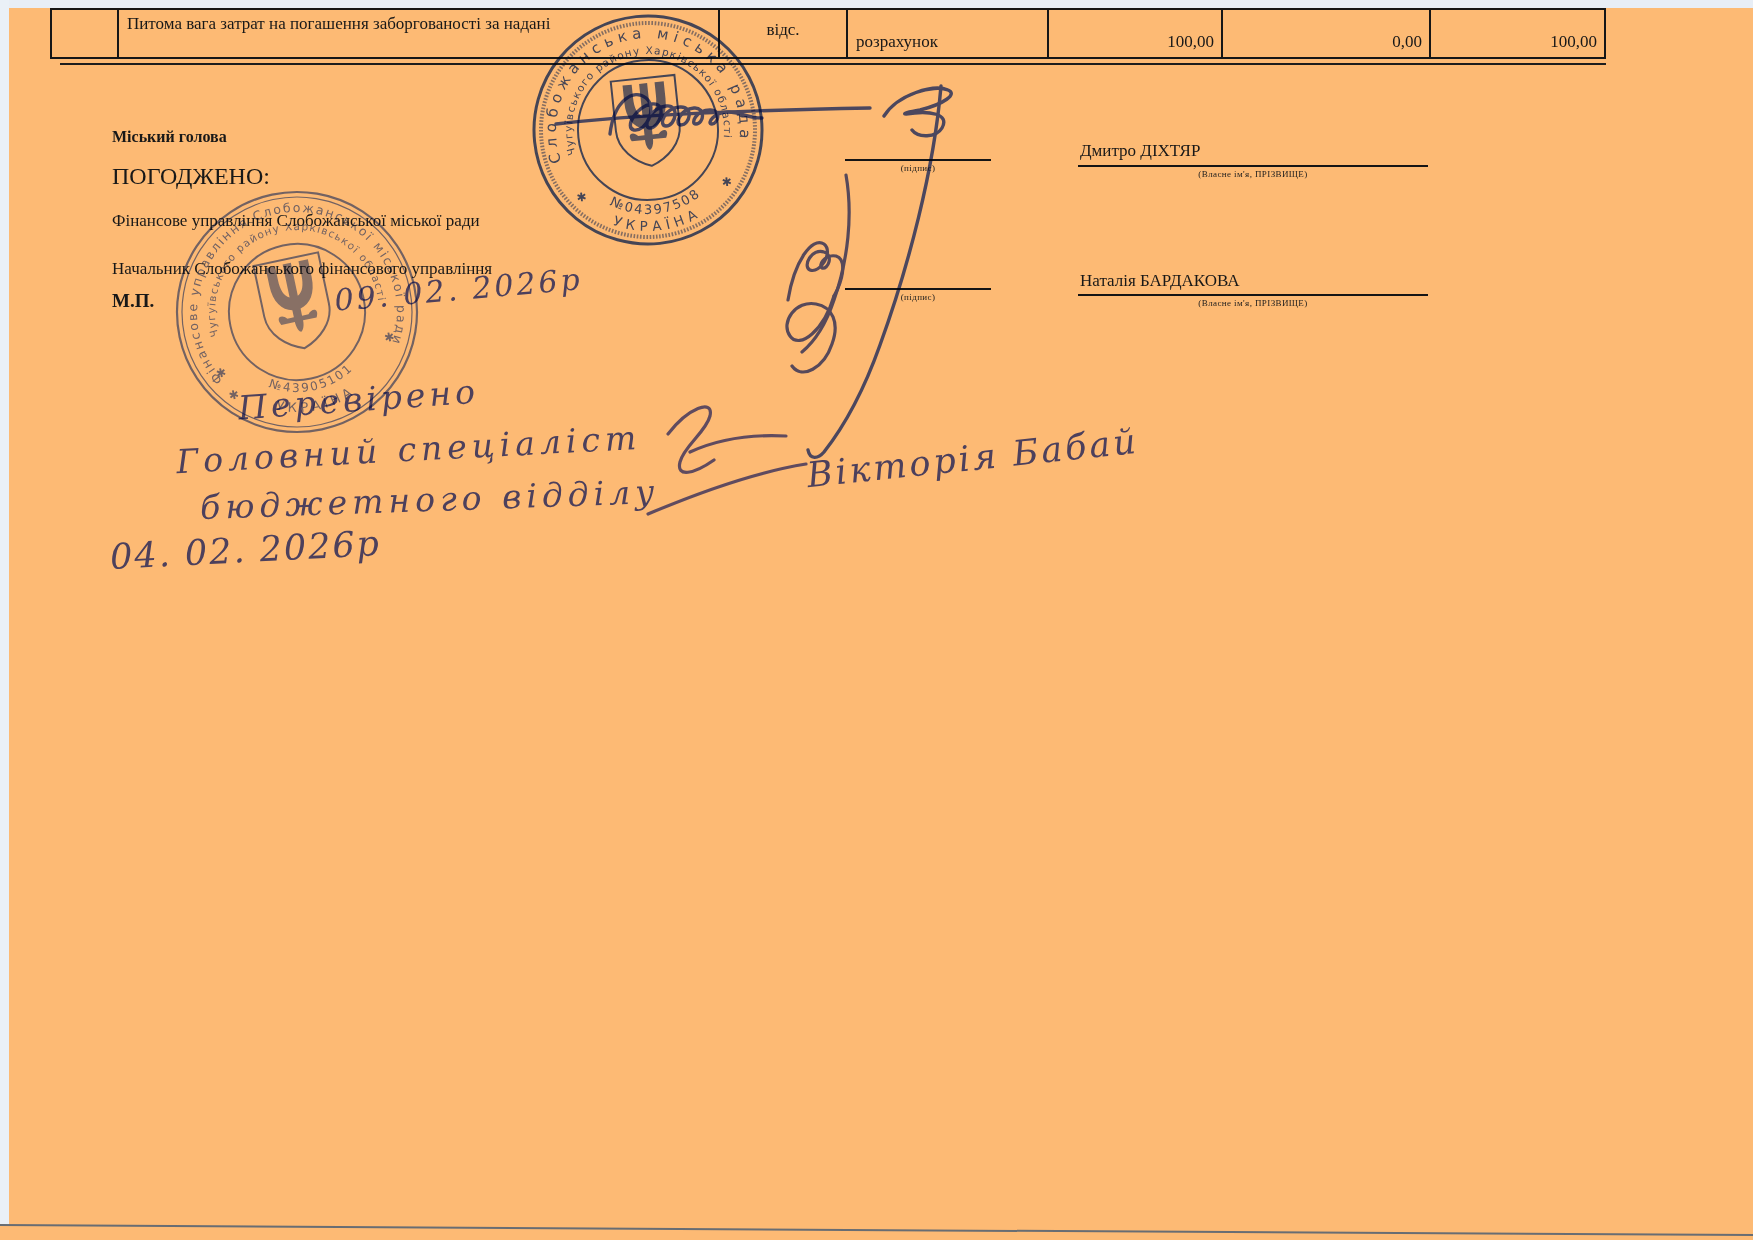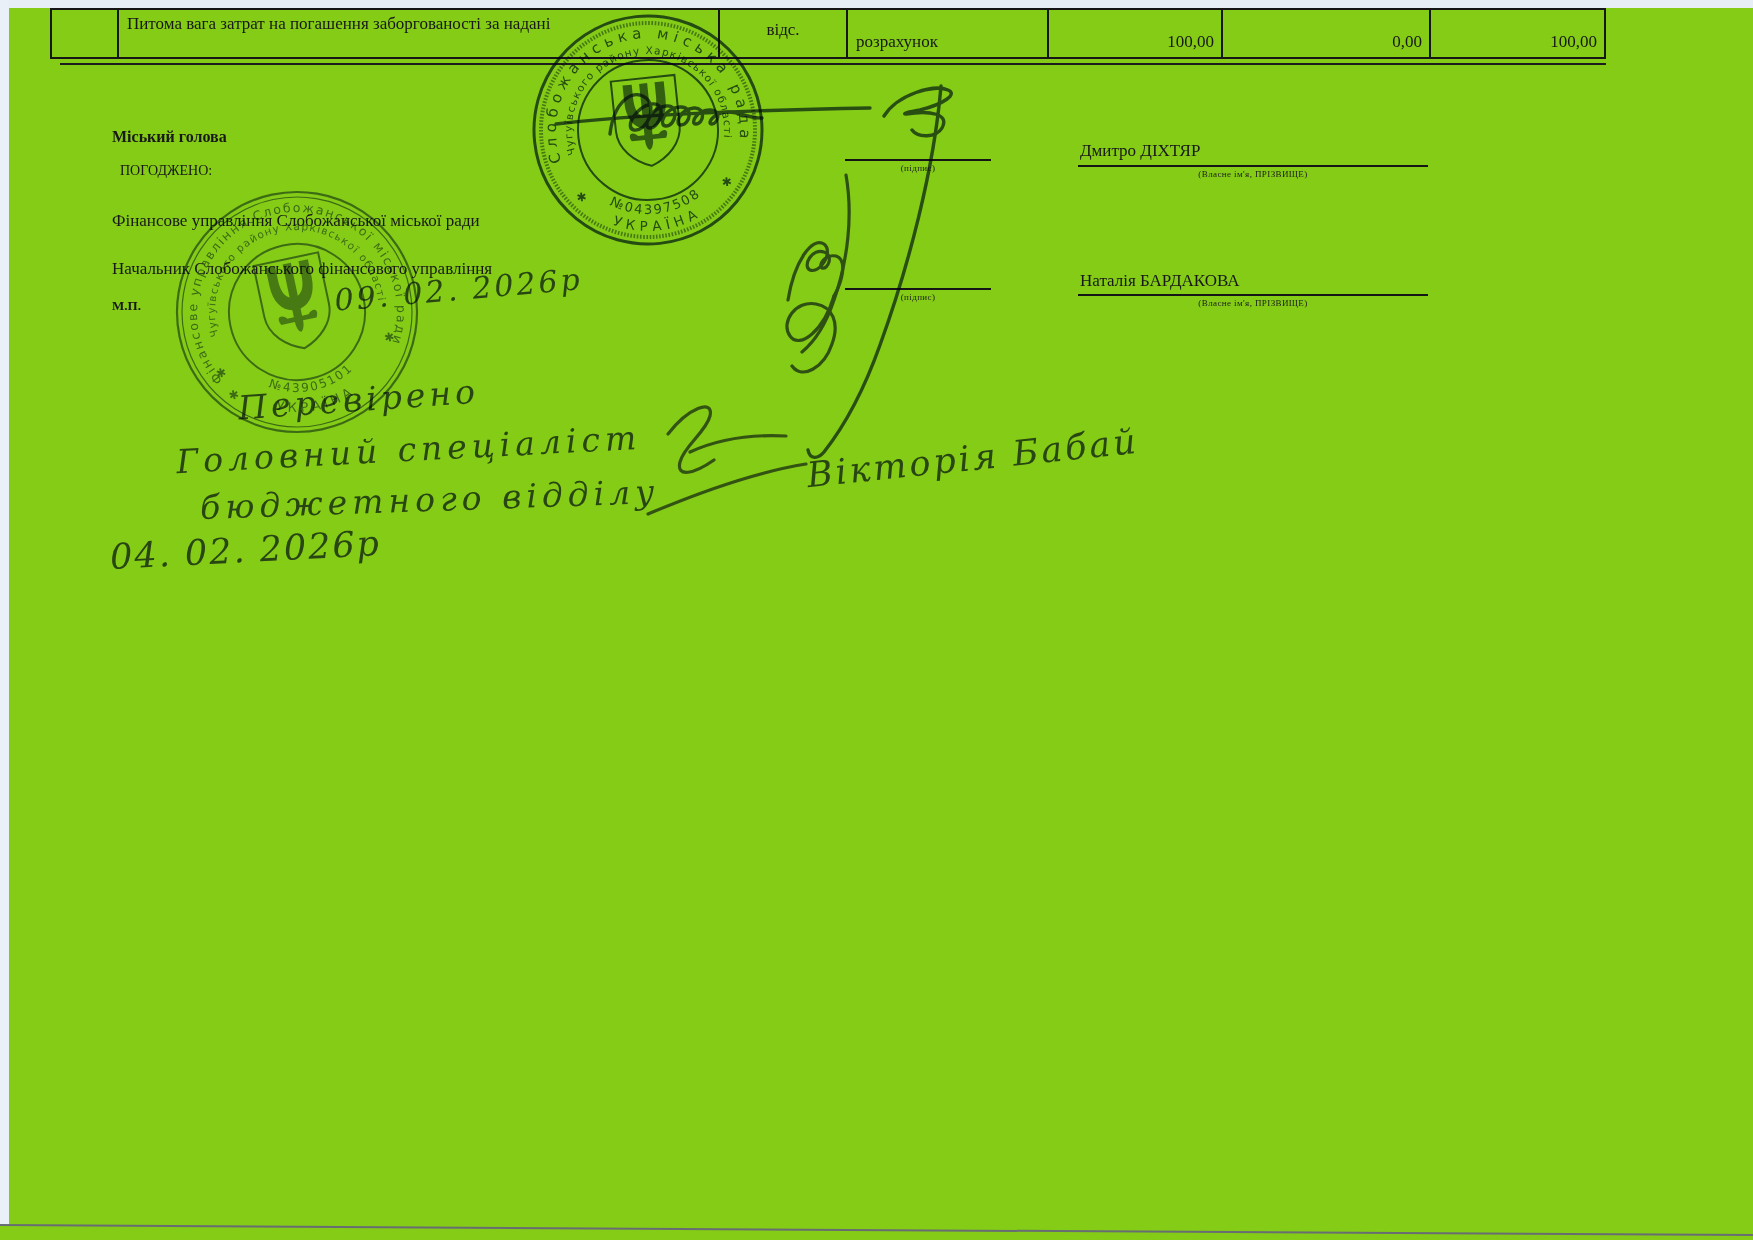--- a/index.html
+++ b/index.html
@@ -1,16 +1,16 @@
 <!DOCTYPE html>
 <html><head>
 <meta charset="utf-8">
 <style>
   html,body{margin:0;padding:0;background:#ffffff;}
-  .page{position:relative;width:1753px;height:1240px;background:#84cc16;overflow:hidden;
+  .page{position:relative;width:1753px;height:1240px;background:#fdba74;overflow:hidden;
         font-family:"Liberation Serif",serif;color:#181818;}
   .band-top{position:absolute;left:0;top:0;width:1753px;height:8px;background:#e8eef6;}
   .band-left{position:absolute;left:0;top:0;width:9px;height:1226px;background:#eaf0f7;}
   .scan-edge{position:absolute;left:-4px;top:1224px;width:1764px;height:2px;background:#686d73;
              transform:rotate(0.33deg);transform-origin:left center;}
 
   
   .tbl{position:absolute;left:50px;top:8px;display:flex;border:2.5px solid #161616;height:47px;box-sizing:content-box;}
   .cell{border-left:2px solid #161616;box-sizing:border-box;display:flex;font-size:17px;height:47px;}
   .cell:first-child{border-left:none;}
@@ -50,24 +50,24 @@
     </div>
     <div class="cell c-unit">відс.</div>
     <div class="cell c-basis">розрахунок</div>
     <div class="cell c-num" style="width:174px">100,00</div>
     <div class="cell c-num" style="width:208px">0,00</div>
     <div class="cell c-num" style="width:175px">100,00</div>
   </div>
   <div class="extra-line"></div>
 
   <div class="t bold" style="left:112px;top:128px;font-size:16px">Міський голова</div>
-  <div class="t" style="left:120px;top:163px;font-size:14px">ПОГОДЖЕНО:</div>
+  <div class="t" style="left:112px;top:163px;font-size:24px">ПОГОДЖЕНО:</div>
   <div class="t" style="left:112px;top:211px;font-size:17px">Фінансове управління Слобожанської міської ради</div>
   <div class="t" style="left:112px;top:259px;font-size:17px">Начальник Слобожанського фінансового управління</div>
-  <div class="t bold" style="left:112px;top:298px;font-size:13px">М.П.</div>
+  <div class="t bold" style="left:112px;top:290px;font-size:19px">М.П.</div>
 
   <div class="sig-line" style="left:845px;top:159px;width:146px"></div>
   <div class="cap" style="left:845px;top:163px;width:146px">(підпис)</div>
   <div class="t" style="left:1080px;top:141px;font-size:17px">Дмитро ДІХТЯР</div>
   <div class="sig-line" style="left:1078px;top:165px;width:350px"></div>
   <div class="cap" style="left:1078px;top:169px;width:350px">(Власне ім'я, ПРІЗВИЩЕ)</div>
 
   <div class="sig-line" style="left:845px;top:288px;width:146px"></div>
   <div class="cap" style="left:845px;top:292px;width:146px">(підпис)</div>
   <div class="t" style="left:1080px;top:271px;font-size:17px">Наталія БАРДАКОВА</div>

